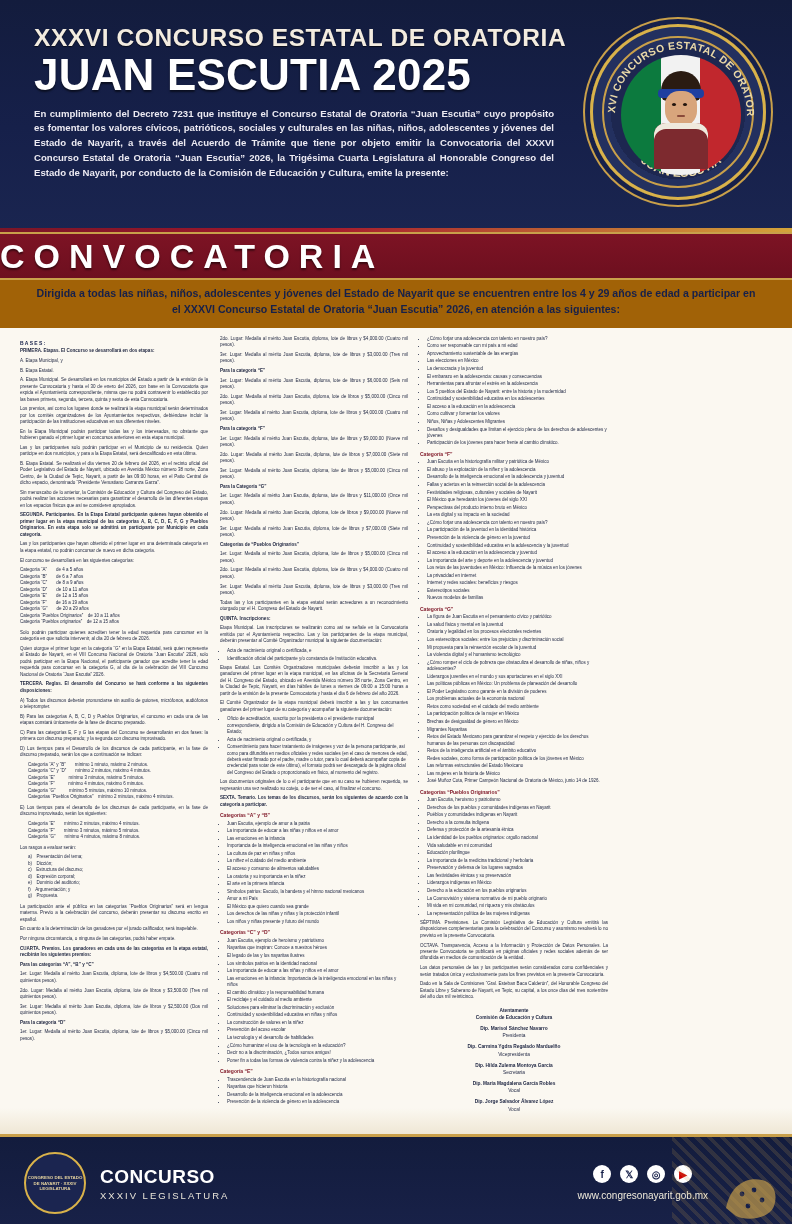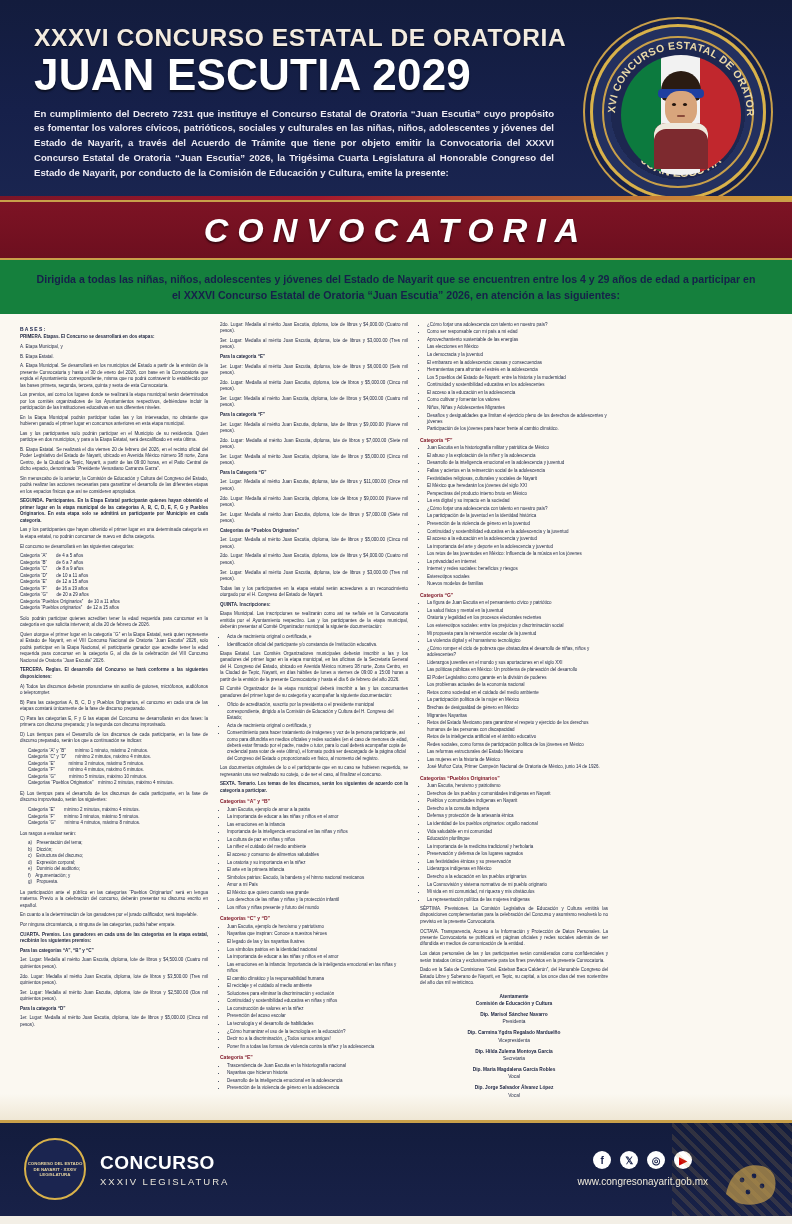--- a/index.html
+++ b/index.html
@@ -10,21 +10,21 @@
     font-family: "Liberation Sans", sans-serif;
     color: #1b2340;
     overflow: hidden;
     position: relative;
   }
   .page { position:relative; width:792px; height:1224px; overflow:hidden; }
 
   
   .header {
     position:relative;
-    height: 200px;
+    height: 232px;
     background: linear-gradient(180deg,#131c3d 0%, #16204a 55%, #1a2550 100%);
     padding: 18px 26px 10px 34px;
     overflow:hidden;
   }
   .header:after{
     content:""; position:absolute; left:0; right:0; bottom:0; height:4px;
     background:linear-gradient(90deg,#7b1527,#a5182c 40%,#d4a43a);
   }
   .hdr-title1{
     font-size: 24.5px; font-weight:bold; letter-spacing:0.6px;
@@ -83,36 +83,35 @@
     background:#7d2a2f; border-radius:12px 12px 0 0;
     box-shadow: inset 0 6px 0 #efe9dd;
   }
   .seal-arc{
     position:absolute; left:0; top:0; width:176px; height:176px;
   }
   .seal-arc text{ font-family:"Liberation Sans", sans-serif; font-weight:bold; fill:#ead9a8; }
 
   
   .banner{
-    height:60px;
+    height:48px;
     background: linear-gradient(180deg,#7d1324 0%, #6d0f1f 100%);
-    display:flex; align-items:center; justify-content:center;
+    display:flex; align-items:center; justify-content:flex-start;
     border-top:2px solid #c9a04a; border-bottom:2px solid #c9a04a;
     position:relative;
-    font-style:italic;
   }
   .banner span{
     color:#fff; font-size:34px; font-weight:bold; letter-spacing:9px;
     text-shadow:0 2px 2px rgba(0,0,0,.5);
   }
 
   
   .intro{
-    background:#15803d;
-    padding:12px 34px 10px 34px;
+    background:#a16207;
+    padding:6px 34px 10px 34px;
     font-size:10.6px; line-height:1.5; font-weight:bold; color:#16204a;
     text-align:center;
   }
 
   
   .body-wrap{
     position:relative;
     background:#fbf8f1;
     height: 806px;
     padding: 8px 20px 0 20px;
@@ -185,21 +184,21 @@
       repeating-linear-gradient(45deg, rgba(201,160,74,.16) 0 4px, rgba(0,0,0,0) 4px 9px);
   }
 </style>
 </head>
 <body>
 
 <div class="page">
 
   <div class="header">
     <div class="hdr-title1">XXXVI CONCURSO ESTATAL DE ORATORIA</div>
-    <div class="hdr-title2">JUAN ESCUTIA 2029</div>
+    <div class="hdr-title2">JUAN ESCUTIA 2025</div>
     <div class="hdr-body">En cumplimiento del Decreto 7231 que instituye el Concurso Estatal de Oratoria “Juan Escutia” cuyo propósito es fomentar los valores cívicos, patrióticos, sociales y culturales en las niñas, niños, adolescentes y jóvenes del Estado de Nayarit, a través del Acuerdo de Trámite que tiene por objeto emitir la Convocatoria del XXXVI Concurso Estatal de Oratoria “Juan Escutia” 2026, la Trigésima Cuarta Legislatura al Honorable Congreso del Estado de Nayarit, por conducto de la Comisión de Educación y Cultura, emite la presente:</div>
 
     <div class="seal">
       <div class="seal-ring"></div>
       <svg class="seal-arc" viewBox="0 0 176 176">
         <defs>
           <path id="arcTop" d="M 22,88 A 66,66 0 0 1 154,88"></path>
           <path id="arcBot" d="M 26,88 A 62,62 0 0 0 150,88"></path>
         </defs>
         <text font-size="10.5" letter-spacing="0.4">

